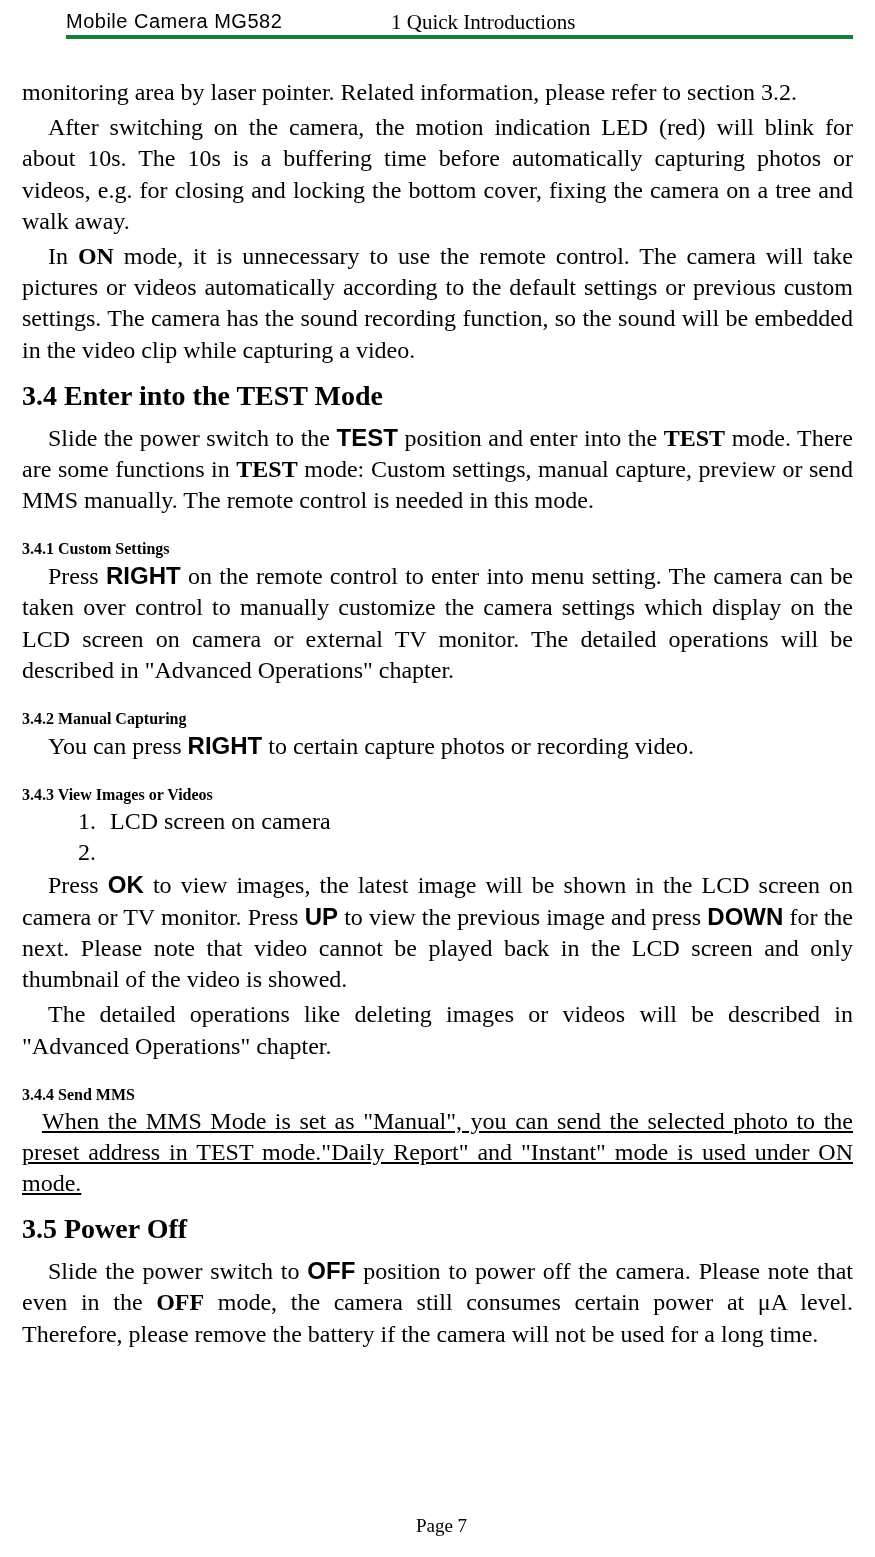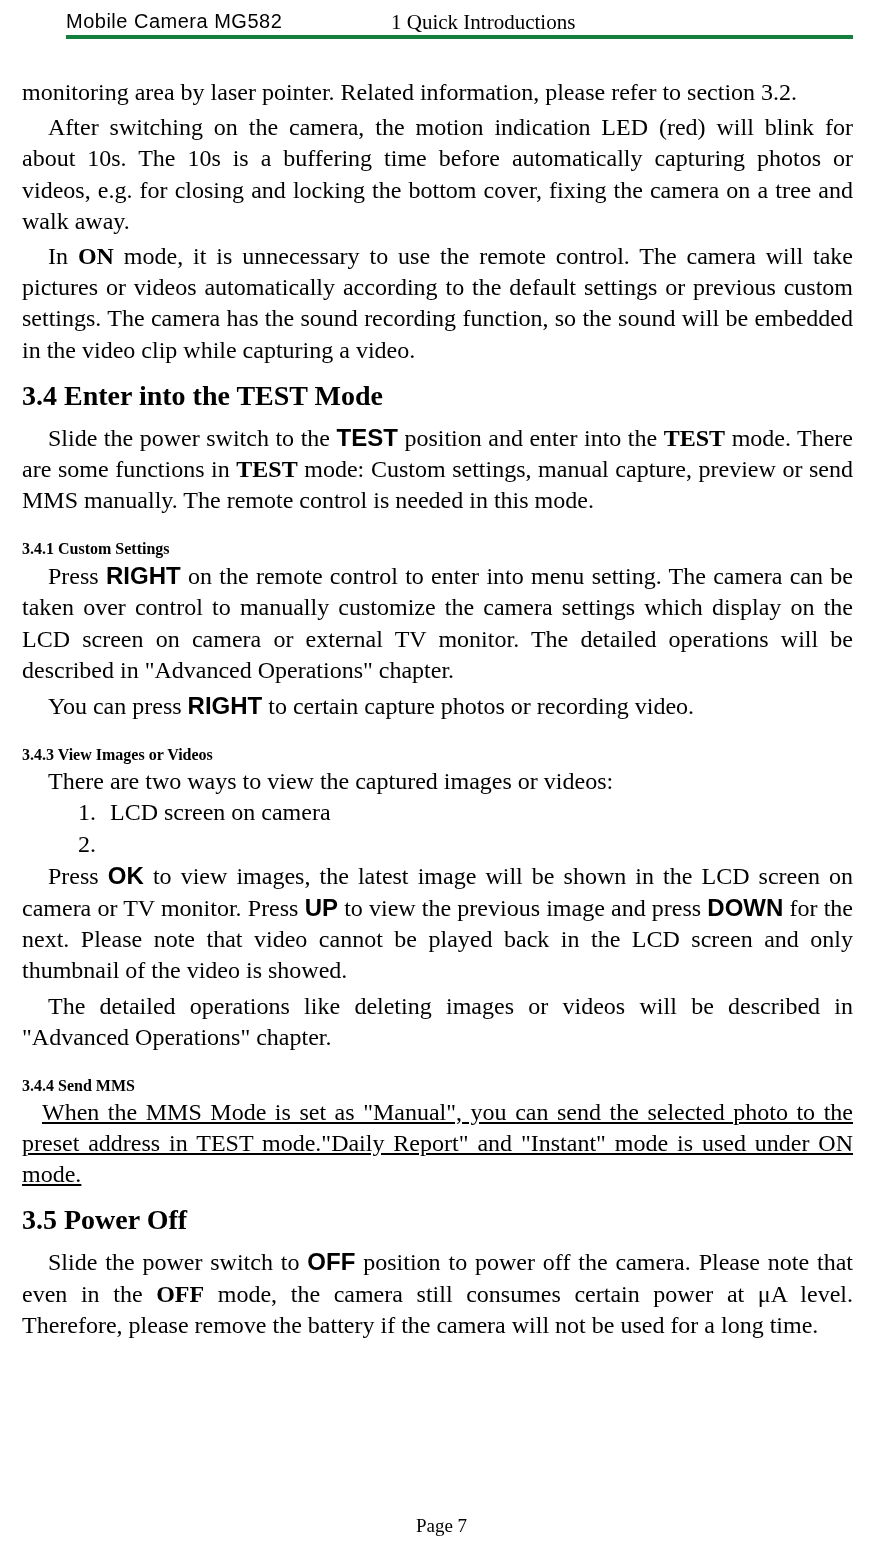--- a/index.html
+++ b/index.html
@@ -108,26 +108,26 @@
 
   <p class="body-text indent para-block">
     <span>Slide the power switch to the </span><span class="sans-bold">TEST</span><span> position and enter into the </span><span class="bold">TEST</span><span> mode. There are some functions in </span><span class="bold">TEST</span><span> mode: Custom settings, manual capture, preview or send MMS manually. The remote control is needed in this mode.</span>
   </p>
 
   <h3 class="subsection">3.4.1    Custom Settings</h3>
   <p class="body-text indent para-block">
     <span>Press </span><span class="sans-bold">RIGHT</span><span> on the remote control to enter into menu setting. The camera can be taken over control to manually customize the camera settings which display on the LCD screen on camera or external TV monitor. The detailed operations will be described in "Advanced Operations" chapter.</span>
   </p>
 
+  <h3 class="subsection">3.4.2    Manual Capturing</h3>
   <p class="body-text indent para-block">
     <span>You can press </span><span class="sans-bold">RIGHT</span><span> to certain capture photos or recording video.</span>
   </p>
 
   <h3 class="subsection">3.4.3    View Images or Videos</h3>
-  <p class="body-text indent">There are two ways to view the captured images or videos:</p>
   <div class="ol-num">
     <div class="li-row">
       <span class="li-num">1.</span>
       <span>LCD screen on camera</span>
     </div>
     <div class="li-row">
       <span class="li-num">2.</span>
     </div>
   </div>
   <p class="body-text indent para-block">

